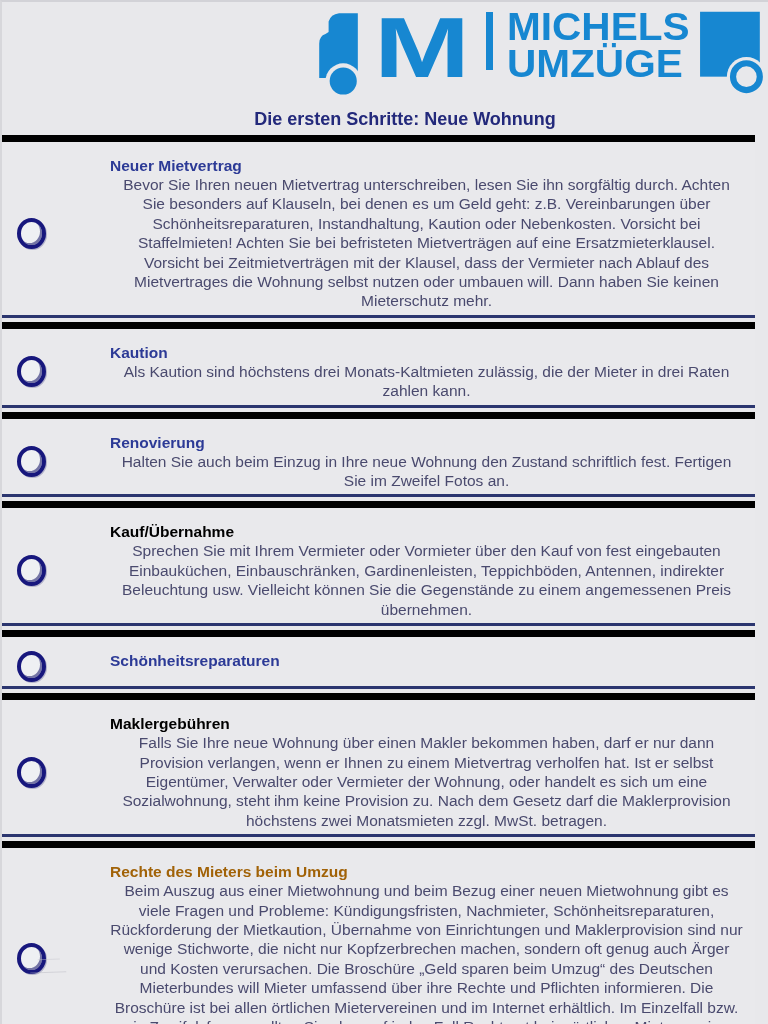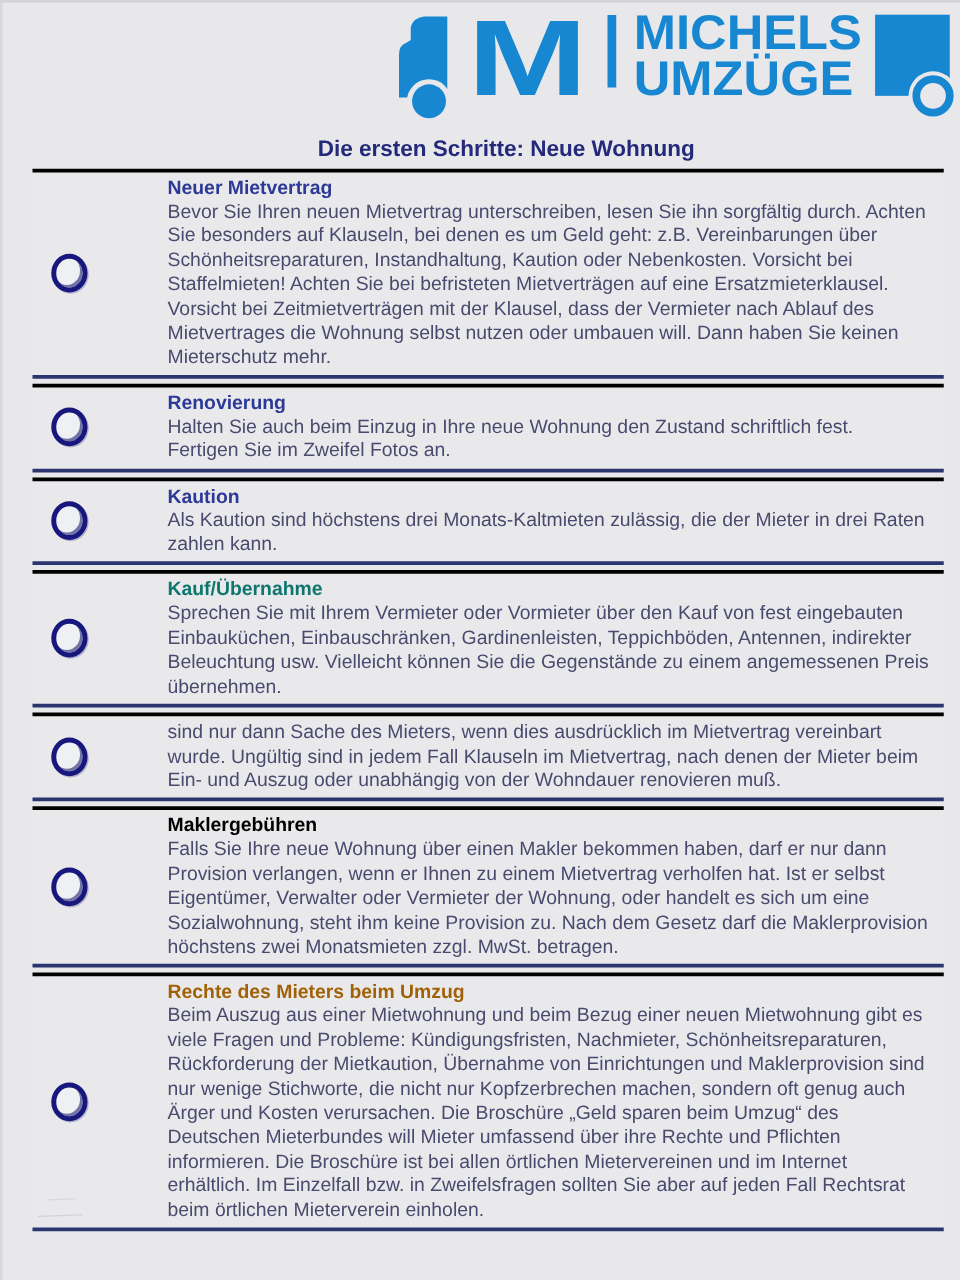--- a/index.html
+++ b/index.html
@@ -46,25 +46,24 @@
     text-align:center;
     font-size:18px;font-weight:bold;
     margin:0;
     padding-left:20px;
   }
   
   .rows{margin-right:13px;}
   .row{
     display:flex;
     background:#e9e9ec;
-    border-top:3px solid #000000;
+    border-top:7px solid #000000;
     border-bottom:3px solid #2b356f;
     margin-bottom:4px;
-    padding:3px 0 4px 0;
-    margin-left:24px;
+    padding:14px 0 4px 0;
   }
   .row:last-child{margin-bottom:0;}
   .check-col{
     width:108px;flex:none;
     display:flex;align-items:center;
   }
   .check{
     display:block;
     margin-left:15px;
     width:21px;height:23px;
@@ -76,21 +75,21 @@
   }
   .text-col{
     flex:1;
     padding-right:12px;
     font-size:15.5px;line-height:19.4px;
   }
   .text-col h2{
     margin:0;
     font-size:15.5px;line-height:19px;font-weight:bold;
   }
-  .text-col p{margin:0;}
+  .text-col p{margin:0;text-align:center;}
   
   .watermark{
     position:absolute;left:28px;top:954px;
     width:36px;height:16px;
     opacity:.45;
     border-bottom:1px solid #b6b6bf;
     transform:rotate(-2deg);
   }
   .watermark::before{
     content:"";
@@ -136,51 +135,51 @@
         <h2 style="color:#2c3a96">Neuer Mietvertrag</h2>
         <p>Bevor Sie Ihren neuen Mietvertrag unterschreiben, lesen Sie ihn sorgfältig durch. Achten Sie besonders auf Klauseln, bei denen es um Geld geht: z.B. Vereinbarungen über Schönheitsreparaturen, Instandhaltung, Kaution oder Nebenkosten. Vorsicht bei Staffelmieten! Achten Sie bei befristeten Mietverträgen auf eine Ersatzmieterklausel. Vorsicht bei Zeitmietverträgen mit der Klausel, dass der Vermieter nach Ablauf des Mietvertrages die Wohnung selbst nutzen oder umbauen will. Dann haben Sie keinen Mieterschutz mehr.</p>
       </div>
     </section>
 
     <section class="row">
       <div class="check-col">
         <span class="check"></span>
       </div>
       <div class="text-col" style="color:#4a4a6e">
+        <h2 style="color:#2c3a96">Kaution</h2>
+        <p>Als Kaution sind höchstens drei Monats-Kaltmieten zulässig, die der Mieter in drei Raten zahlen kann.</p>
+      </div>
+    </section>
+
+    <section class="row">
+      <div class="check-col">
+        <span class="check"></span>
+      </div>
+      <div class="text-col" style="color:#4a4a6e">
         <h2 style="color:#2c3a96">Renovierung</h2>
         <p>Halten Sie auch beim Einzug in Ihre neue Wohnung den Zustand schriftlich fest. Fertigen Sie im Zweifel Fotos an.</p>
       </div>
     </section>
 
     <section class="row">
       <div class="check-col">
         <span class="check"></span>
       </div>
       <div class="text-col" style="color:#4a4a6e">
-        <h2 style="color:#2c3a96">Kaution</h2>
-        <p>Als Kaution sind höchstens drei Monats-Kaltmieten zulässig, die der Mieter in drei Raten zahlen kann.</p>
-      </div>
-    </section>
-
-    <section class="row">
-      <div class="check-col">
-        <span class="check"></span>
-      </div>
-      <div class="text-col" style="color:#4a4a6e">
-        <h2 style="color:#0f766e">Kauf/Übernahme</h2>
+        <h2 style="color:#000000">Kauf/Übernahme</h2>
         <p>Sprechen Sie mit Ihrem Vermieter oder Vormieter über den Kauf von fest eingebauten Einbauküchen, Einbauschränken, Gardinenleisten, Teppichböden, Antennen, indirekter Beleuchtung usw. Vielleicht können Sie die Gegenstände zu einem angemessenen Preis übernehmen.</p>
       </div>
     </section>
 
     <section class="row">
       <div class="check-col">
         <span class="check"></span>
       </div>
       <div class="text-col" style="color:#4a4a6e">
-        <p>sind nur dann Sache des Mieters, wenn dies ausdrücklich im Mietvertrag vereinbart wurde. Ungültig sind in jedem Fall Klauseln im Mietvertrag, nach denen der Mieter beim Ein- und Auszug oder unabhängig von der Wohndauer renovieren muß.</p>
+        <h2 style="color:#2c3a96">Schönheitsreparaturen</h2>
       </div>
     </section>
 
     <section class="row">
       <div class="check-col">
         <span class="check"></span>
       </div>
       <div class="text-col" style="color:#4a4a6e">
         <h2 style="color:#000000">Maklergebühren</h2>
         <p>Falls Sie Ihre neue Wohnung über einen Makler bekommen haben, darf er nur dann Provision verlangen, wenn er Ihnen zu einem Mietvertrag verholfen hat. Ist er selbst Eigentümer, Verwalter oder Vermieter der Wohnung, oder handelt es sich um eine Sozialwohnung, steht ihm keine Provision zu. Nach dem Gesetz darf die Maklerprovision höchstens zwei Monatsmieten zzgl. MwSt. betragen.</p>

